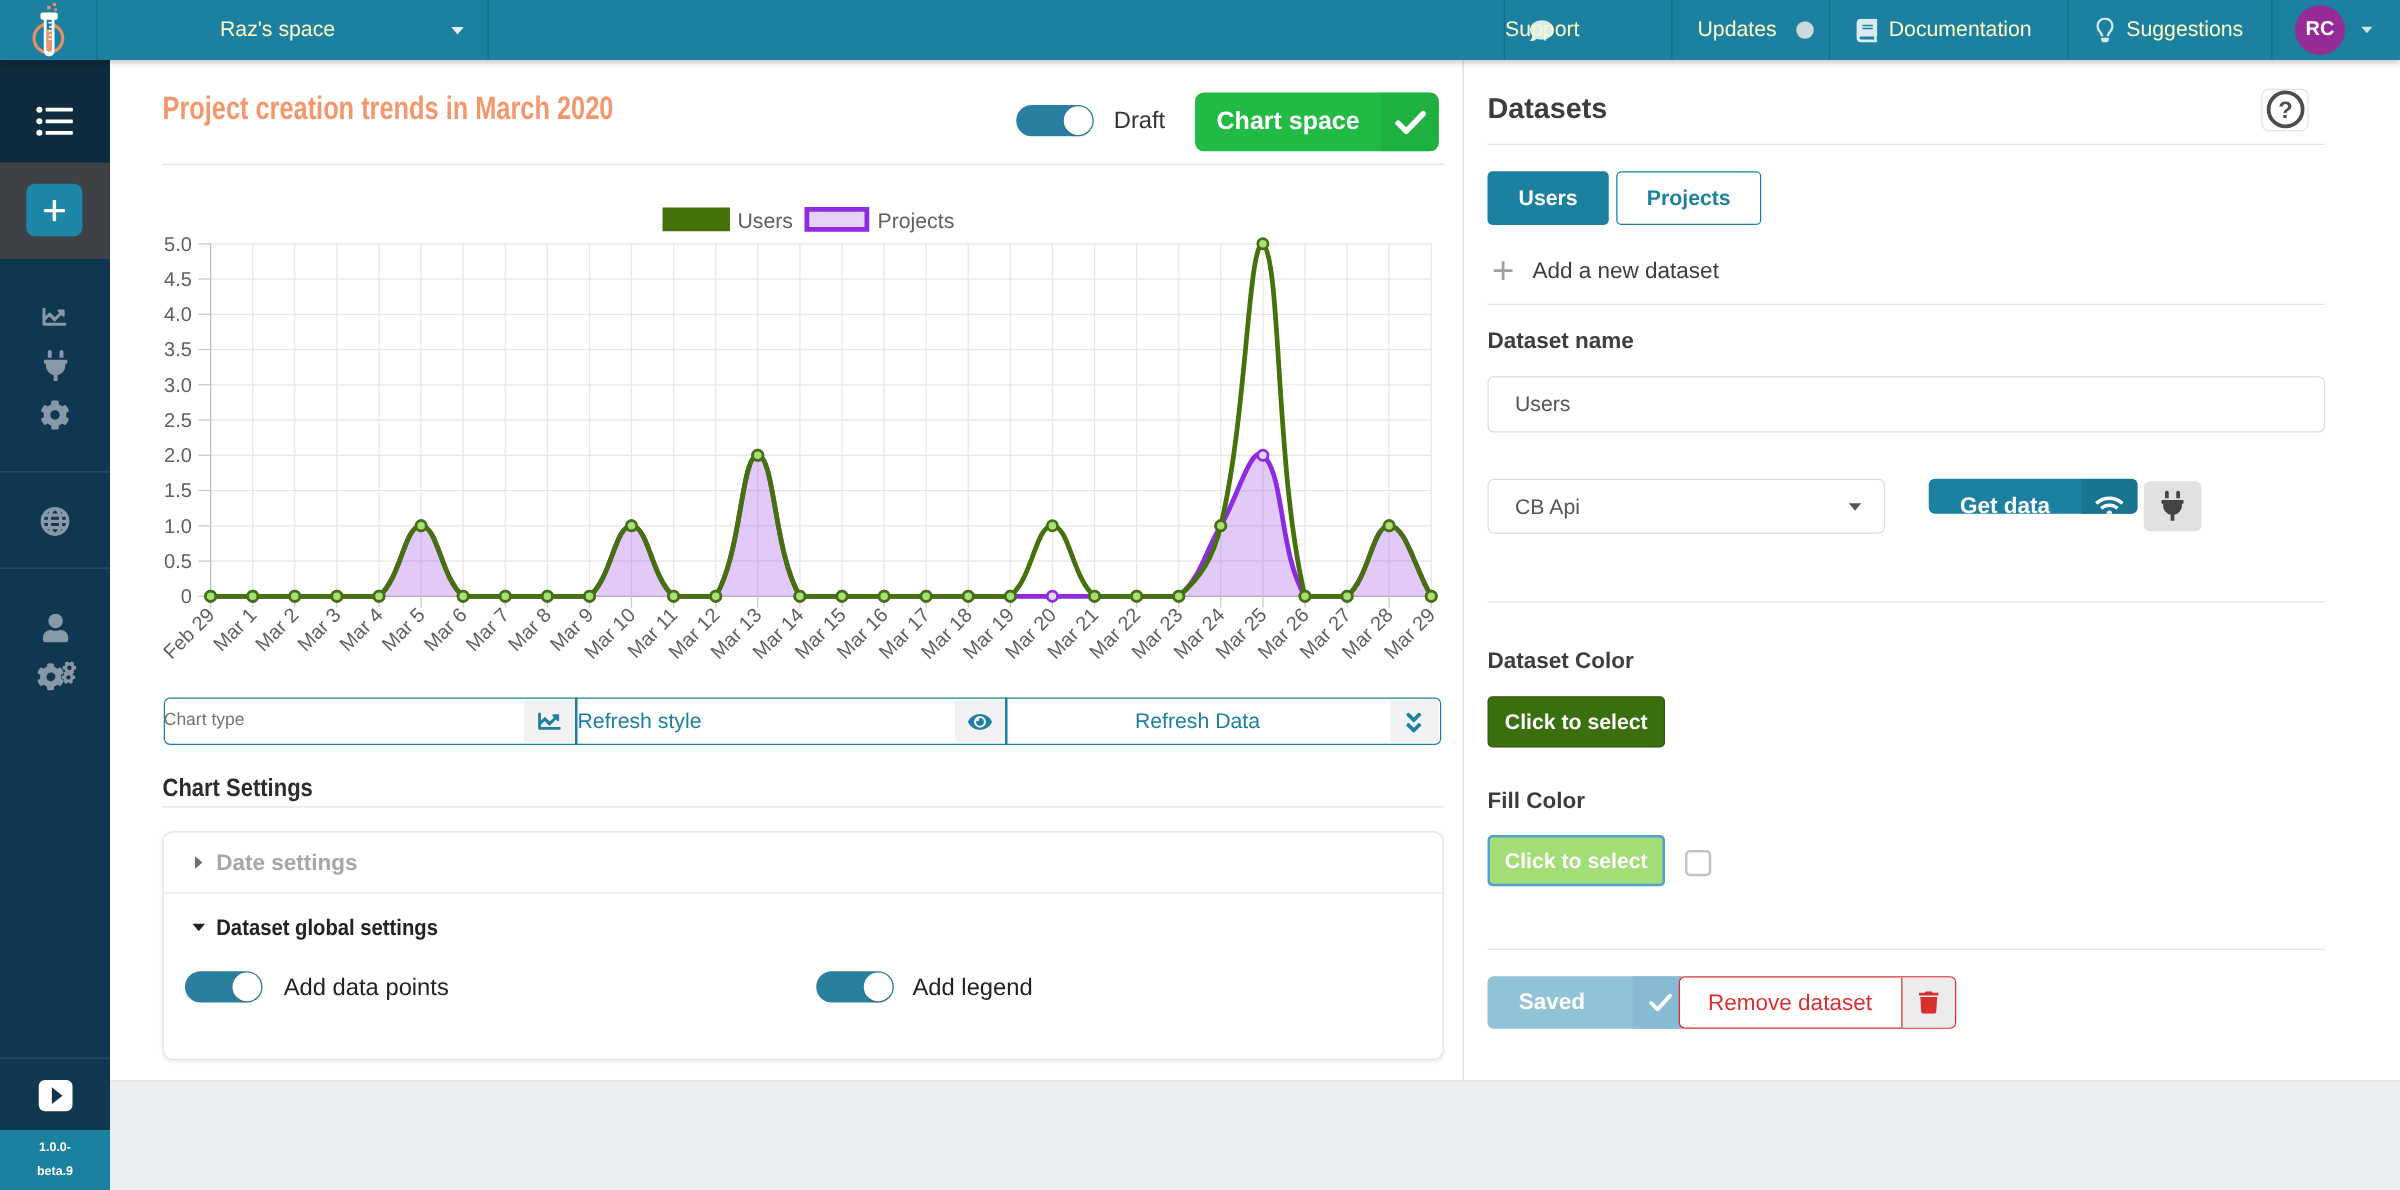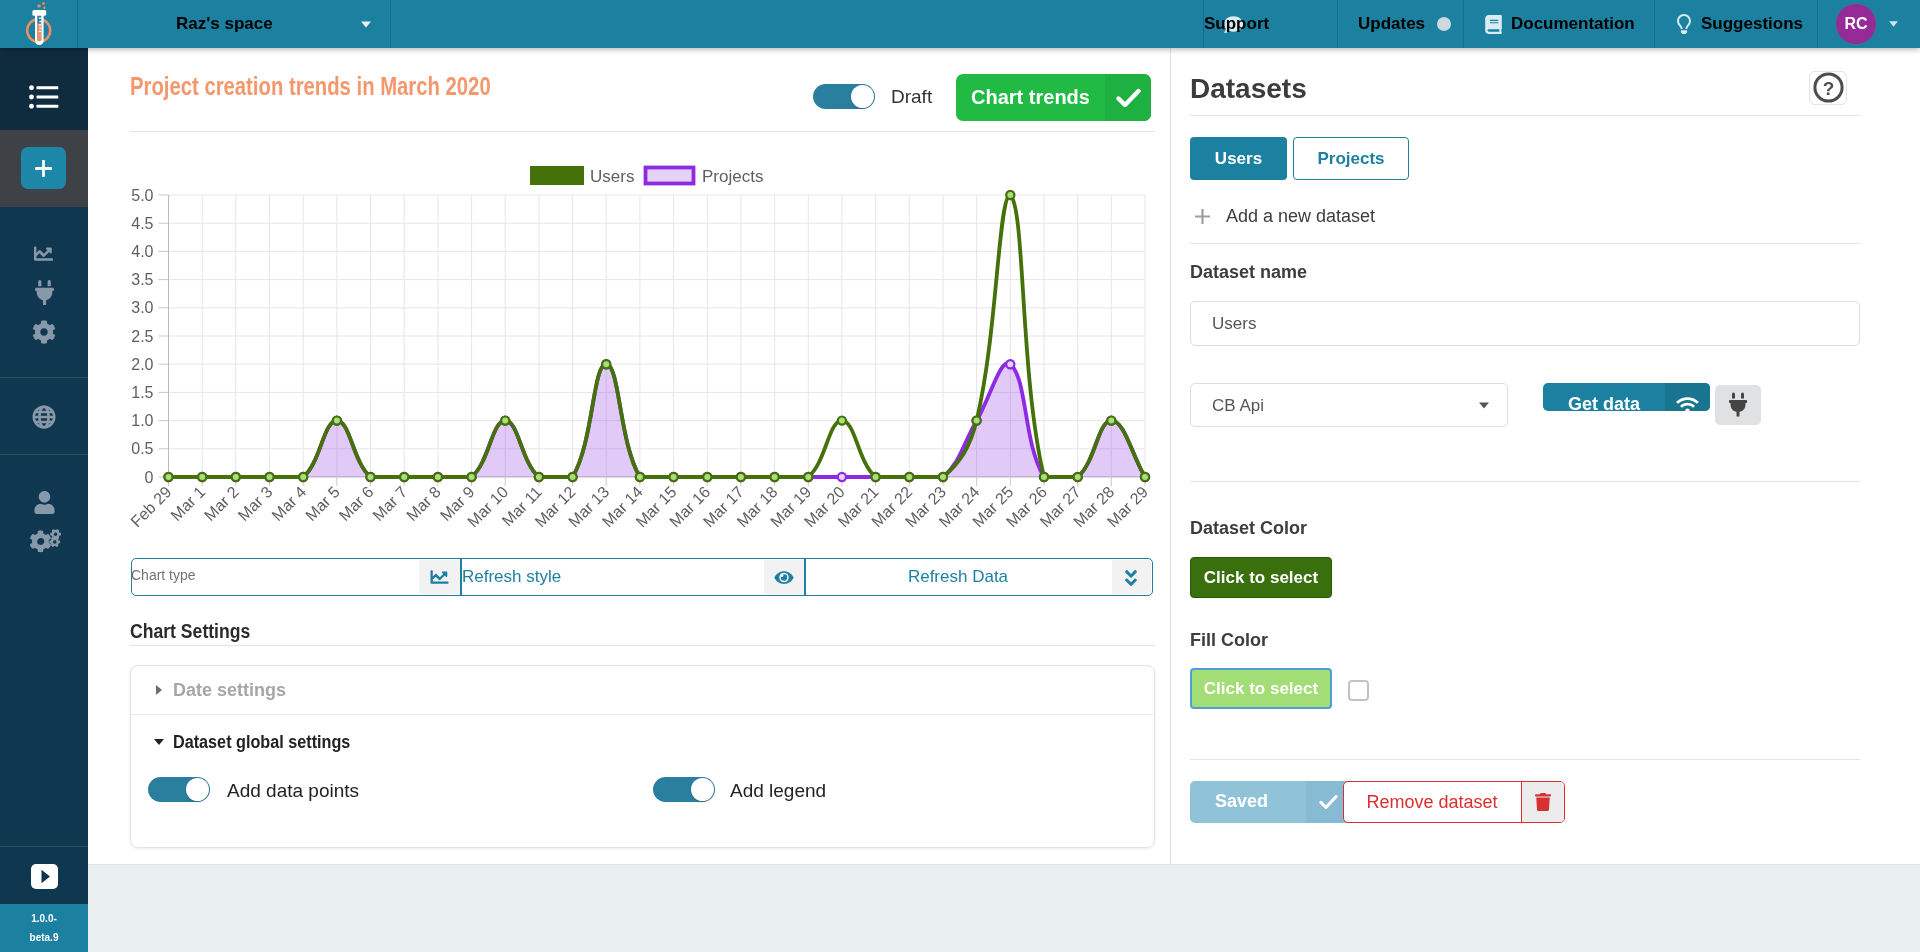--- a/index.html
+++ b/index.html
@@ -1,20 +1,20 @@
 <!DOCTYPE html>
 <html><head><meta charset="utf-8"><title>Chartbrew</title><style>
 *{margin:0;padding:0;box-sizing:border-box;font-family:"Liberation Sans",sans-serif}
 html,body{width:1920px;height:952px;overflow:hidden;background:#fff}
 #page{position:relative;width:1920px;height:952px}
 .abs{position:absolute}
 
 #navbar{position:absolute;left:0;top:0;width:1920px;height:48px;background:#1c80a1;box-shadow:0 2px 5px rgba(0,0,0,0.25);z-index:10}
 .navdiv{position:absolute;top:0;width:1px;height:48px;background:rgba(0,0,0,0.15)}
-.navtxt{position:absolute;top:0;height:48px;line-height:48px;color:#000000;font-size:17px;font-weight:bold}
+.navtxt{position:absolute;top:0;height:48px;line-height:48px;color:#fef9c3;font-size:17px;font-weight:normal}
 
 #sidebar{position:absolute;left:0;top:48px;width:88px;height:904px;background:#103750;z-index:9}
 .sbdiv{position:absolute;left:0;width:88px;height:1px;background:rgba(255,255,255,0.12)}
 
 #main{position:absolute;left:88px;top:48px;width:1083px;height:816px;background:#fff}
 #rpanel{position:absolute;left:1171px;top:48px;width:749px;height:816px;background:#fff}
 #vline{position:absolute;left:1170px;top:48px;width:1px;height:816px;background:#ddd}
 #footer{position:absolute;left:88px;top:864px;width:1832px;height:88px;background:#e9eef1;border-top:1px solid #dde3e7}
 .hr{position:absolute;height:1px;background:#e3e3e3}
 .toggle{position:absolute;width:62px;height:25px;border-radius:13px;background:#2b7f9e}
@@ -25,21 +25,21 @@
 <div id="page">
 <div id="footer"></div>
 <div id="main"></div>
     <div class="abs" style="left:130px;top:71px;font-size:26px;font-weight:bold;color:#f4976c;transform:scaleX(0.78);transform-origin:0 50%;white-space:nowrap">Project creation trends in March 2020</div>
     <div class="toggle" style="left:813px;top:84px">
       <div class="knob"></div>
     </div>
     <div class="abs" style="left:891px;top:86px;font-size:19px;color:#333">Draft</div>
     <div class="abs" style="left:956px;top:74px;width:195px;height:47px;border-radius:7px;background:#21ba45;overflow:hidden">
       <div style="position:absolute;right:0;top:0;width:46px;height:47px;background:#1fb042"></div>
-      <div style="position:absolute;left:0;top:12px;width:149px;text-align:center;color:#fff;font-weight:bold;font-size:20px">Chart trends</div>
+      <div style="position:absolute;left:0;top:12px;width:149px;text-align:center;color:#fff;font-weight:bold;font-size:20px">Chart space</div>
       <svg style="position:absolute;right:10px;top:14px" width="25" height="20" viewBox="0 0 25 20">
         <path d="M2.5 10.5 L9 17 L22.5 3" stroke="#fff" stroke-width="4.4" fill="none" stroke-linecap="round" stroke-linejoin="round"></path>
       </svg>
     </div>
     <div class="hr" style="left:130px;top:131px;width:1025px"></div>
     <svg id="chart" width="1045" height="400" viewBox="120 155 1045 400" style="position:absolute;left:120px;top:155px">
 <line x1="168.5" y1="477.0" x2="1145.0" y2="477.0" stroke="#b9b9b9" stroke-width="1"></line>
 <line x1="158.5" y1="477.0" x2="168.5" y2="477.0" stroke="#c9c9c9" stroke-width="1"></line>
 <line x1="168.5" y1="448.8" x2="1145.0" y2="448.8" stroke="#e6e6e6" stroke-width="1"></line>
 <line x1="158.5" y1="448.8" x2="168.5" y2="448.8" stroke="#c9c9c9" stroke-width="1"></line>
@@ -263,21 +263,21 @@
     <div class="toggle" style="left:148px;top:777px">
       <div class="knob"></div>
     </div>
     <div class="abs" style="left:227px;top:780px;font-size:19px;color:#222">Add data points</div>
     <div class="toggle" style="left:653px;top:777px">
       <div class="knob"></div>
     </div>
     <div class="abs" style="left:730px;top:780px;font-size:19px;color:#222">Add legend</div>
 <div id="rpanel"></div>
     <div id="vline"></div>
-    <div class="abs" style="left:1190px;top:73px;font-size:28px;font-weight:bold;color:#3c3c3c">Datasets</div>
+    <div class="abs" style="left:1190px;top:73px;font-size:23px;font-weight:bold;color:#3c3c3c">Datasets</div>
     <div class="abs" style="left:1809px;top:71px;width:38px;height:34px;border:1px solid #e3e3e3;border-radius:6px;background:#fff"></div>
     <svg class="abs" style="left:1812px;top:71px" width="33" height="33" viewBox="0 0 33 33">
       <circle cx="16.5" cy="16.5" r="13.6" fill="none" stroke="#4d4d4d" stroke-width="3"></circle>
       <text x="16.5" y="23.5" text-anchor="middle" font-size="19" font-weight="bold" fill="#4d4d4d" font-family="Liberation Sans,sans-serif">?</text>
     </svg>
     <div class="hr" style="left:1190px;top:115px;width:670px"></div>
     <div class="btn" style="left:1190px;top:137px;width:97px;height:43px;background:#1c80a1;color:#fff;font-size:17px;line-height:43px">Users</div>
     <div class="btn" style="left:1293px;top:137px;width:116px;height:43px;background:#fff;border:1px solid #1c80a1;color:#1c80a1;font-size:17px;line-height:41px">Projects</div>
     <svg class="abs" style="left:1194px;top:208px" width="17" height="17" viewBox="0 0 17 17">
       <path d="M8.5 1 V16 M1 8.5 H16" stroke="#9aa0a5" stroke-width="2.2"></path>

